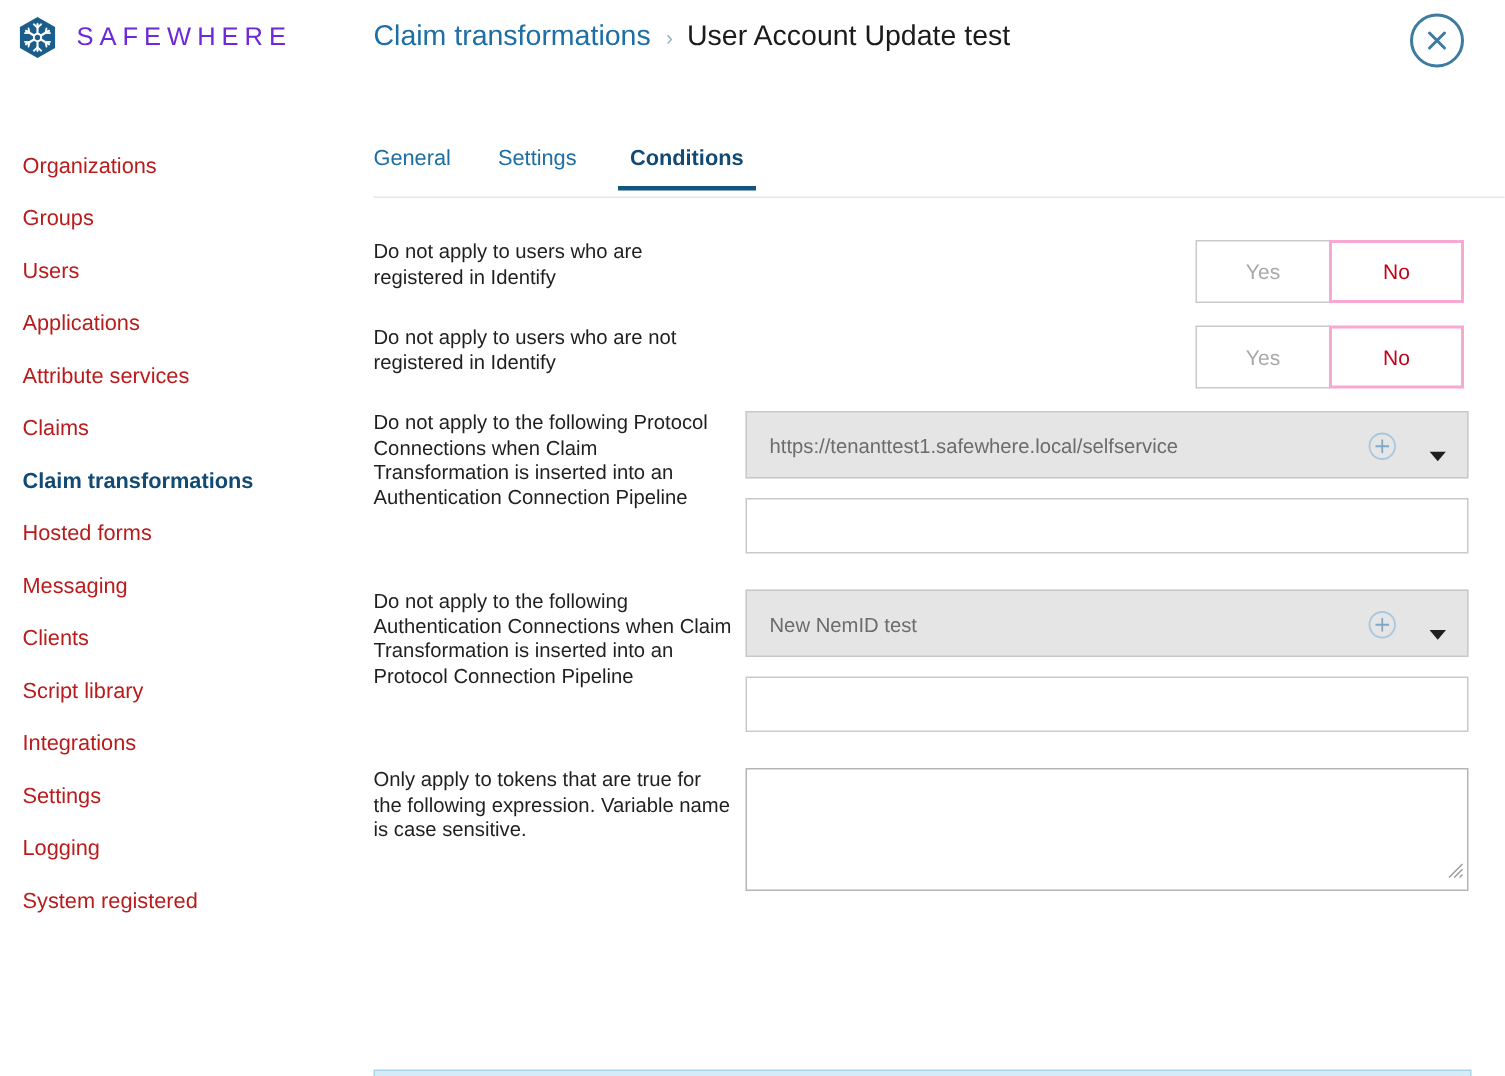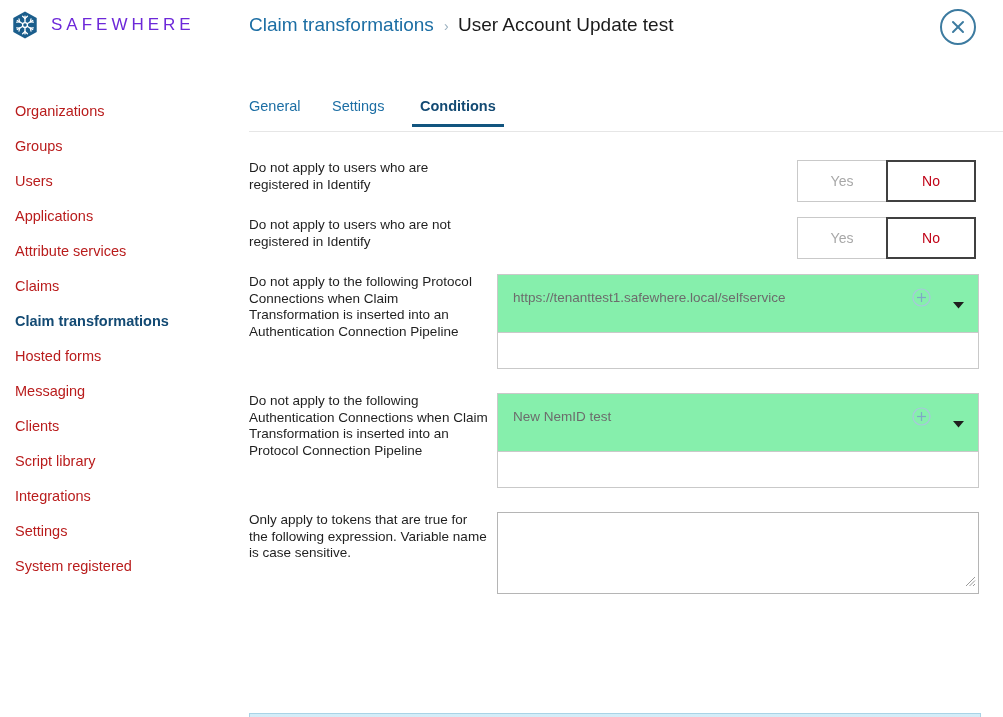--- a/index.html
+++ b/index.html
@@ -74,27 +74,27 @@
   }
 
   
   .toggle { position: absolute; left: 548px; top: 0; display: flex; }
   .toggle-opt {
     width: 90px; height: 42px; display: flex; align-items: center;
     justify-content: center; font-size: 14px; cursor: pointer; background: #fff;
   }
   .toggle-opt.off { border: 1px solid #c9c9c9; color: #a8a8a8; }
   .toggle-opt.on {
-    border: 2px solid #404040; color: #c00418; margin-left: -1px;
+    border: 2px solid #f9a8d4; color: #c00418; margin-left: -1px;
   }
 
   
   .select-box {
-    position: absolute; left: 248px; top: 0; width: 482px; height: 59px;
-    border: 1px solid #c9c9c9; background: #86efac; cursor: pointer;
+    position: absolute; left: 248px; top: 0; width: 482px; height: 45px;
+    border: 1px solid #c9c9c9; background: #e5e5e5; cursor: pointer;
   }
   .select-value {
     position: absolute; left: 15px; top: 0; height: 45px; line-height: 45px;
     font-size: 13.5px; color: #6c6c6c; white-space: nowrap;
   }
   .plus-icon { position: absolute; right: 47px; top: 13px; }
   .caret-icon { position: absolute; right: 14px; top: 20px; }
   .empty-box {
     position: absolute; left: 248px; width: 482px; height: 37px;
     border: 1px solid #c9c9c9; background: #fff;
@@ -168,20 +168,21 @@
   <div class="nav-item">Applications</div>
   <div class="nav-item">Attribute services</div>
   <div class="nav-item">Claims</div>
   <div class="nav-item active">Claim transformations</div>
   <div class="nav-item">Hosted forms</div>
   <div class="nav-item">Messaging</div>
   <div class="nav-item">Clients</div>
   <div class="nav-item">Script library</div>
   <div class="nav-item">Integrations</div>
   <div class="nav-item">Settings</div>
+  <div class="nav-item">Logging</div>
   <div class="nav-item">System registered</div>
 </nav>
 
 <div id="main">
 
   <div id="tabs">
     <div class="tab" id="tab-0">General</div>
     <div class="tab" id="tab-1">Settings</div>
     <div class="tab active" id="tab-2">Conditions</div>
     <div id="tabs-divider"></div>

